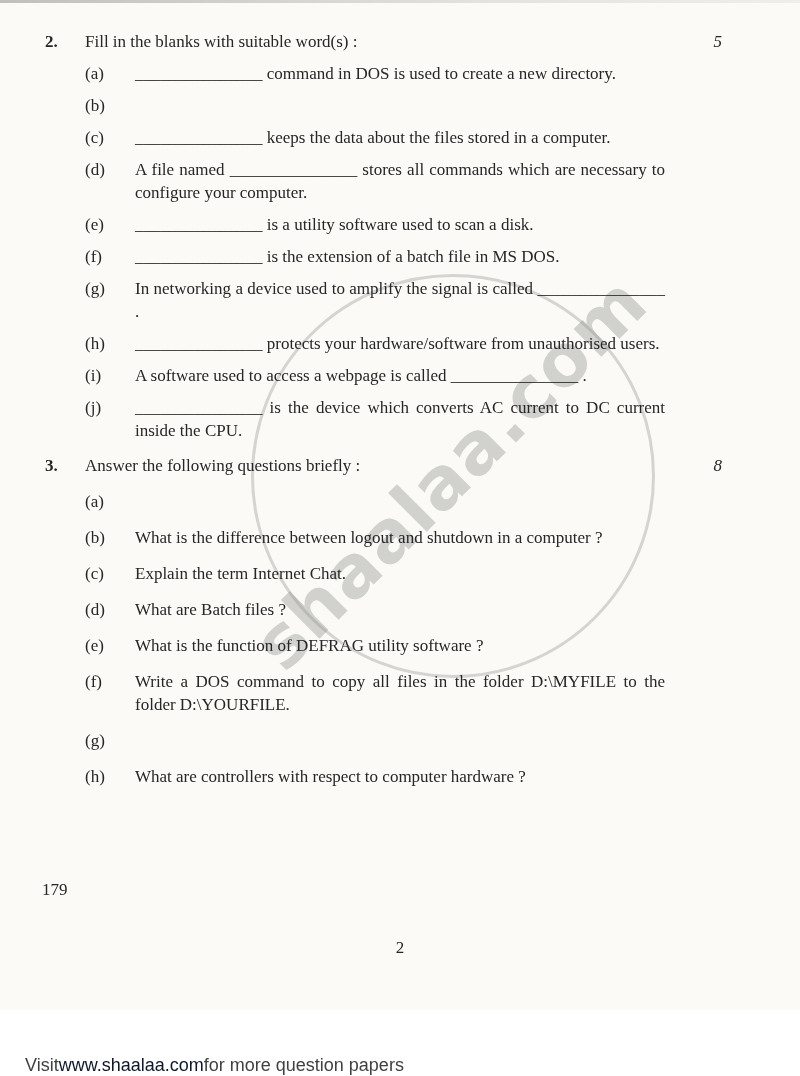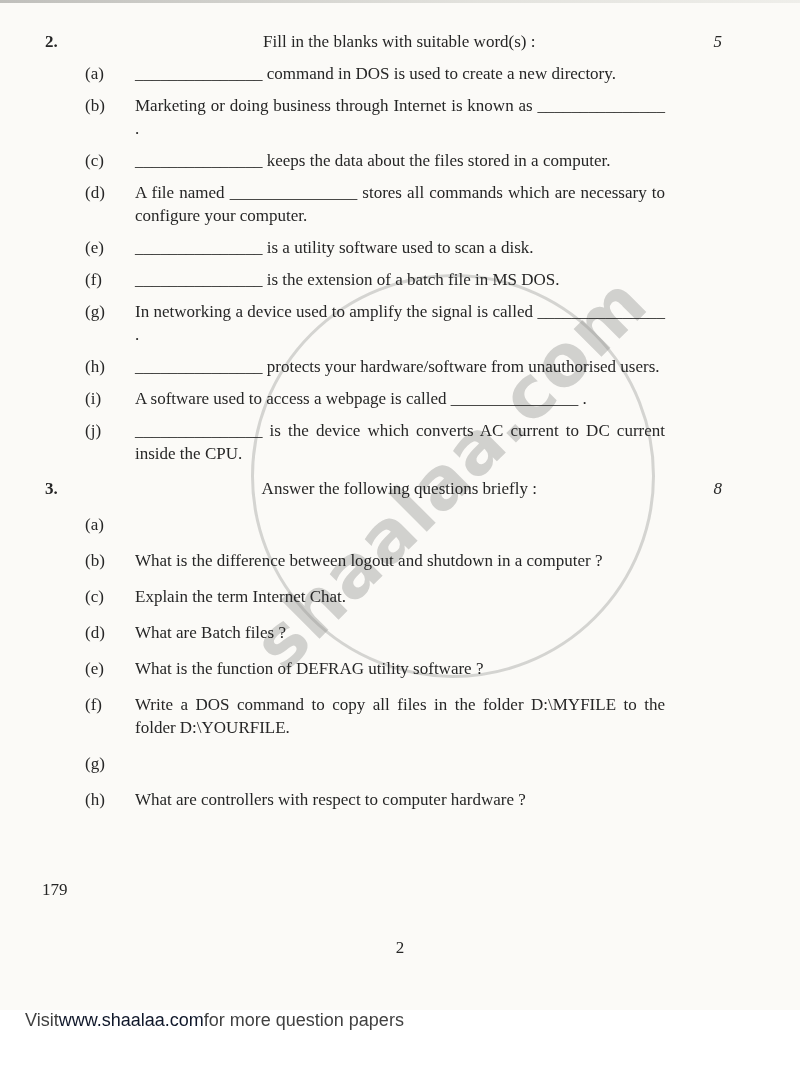--- a/index.html
+++ b/index.html
@@ -13,36 +13,36 @@
   .wm-circle{position:absolute;left:-199px;top:-199px;width:398px;height:398px;border-radius:50%;
              border:3px solid rgba(150,150,148,0.38);}
   .wm-text{position:absolute;left:0;top:0;transform:translate(-50%,-50%) rotate(-45deg);
            font-family:"DejaVu Sans", sans-serif;font-weight:600;font-size:72px;letter-spacing:1px;
            color:rgba(148,148,146,0.40);white-space:nowrap;}
   
   .content{position:relative;z-index:1;margin:0 78px 0 45px;padding-top:30px;
            font-size:17px;line-height:23px;}
   .q-head{display:flex;align-items:baseline;margin-bottom:9px;}
   .q-num{width:40px;flex:none;font-weight:bold;}
-  .q-title{flex:1;text-align:center;}
+  .q-title{flex:1;}
   .q-marks{flex:none;font-style:italic;font-size:17px;}
   .items{margin-left:40px;}
   .item{display:flex;align-items:baseline;}
   .q2 .item{margin-bottom:9px;}
   .q3 .item{margin-bottom:13px;}
   .q3{margin-top:12px;}
   .q3 .q-head{margin-bottom:13px;}
   .item-label{width:50px;flex:none;}
   .item-text{width:530px;flex:none;text-align:justify;}
   
   .sheet-code{position:absolute;left:42px;top:880px;z-index:1;font-size:17px;text-align:center;}
   .page-num{position:absolute;left:0;right:0;top:938px;z-index:1;text-align:center;font-size:17px;}
   
   .site-bar{position:absolute;left:0;right:0;bottom:0;height:66px;background:#ffffff;
-            display:flex;align-items:flex-start;padding-left:25px;box-sizing:border-box;
+            display:flex;align-items:flex-end;padding-left:25px;box-sizing:border-box;
             font-family:"Liberation Sans", sans-serif;font-size:18px;color:#414141;}
   .site-link{color:#0f172a;}
 </style>
 </head>
 <body>
 
 <div class="page">
   <div class="paper">
     <div class="scan-edge"></div>
 
@@ -59,21 +59,20 @@
           <span class="q-title">Fill in the blanks with suitable word(s) :</span>
           <span class="q-marks">5</span>
         </div>
         <div class="items">
           <div class="item">
             <span class="item-label">(a)</span>
             <span class="item-text">_______________ command in DOS is used to create a new directory.</span>
           </div>
           <div class="item">
             <span class="item-label">(b)</span>
-            <span class="item-text">Marketing or doing business through Internet is known as _______________ .</span>
           </div>
           <div class="item">
             <span class="item-label">(c)</span>
             <span class="item-text">_______________ keeps the data about the files stored in a computer.</span>
           </div>
           <div class="item">
             <span class="item-label">(d)</span>
             <span class="item-text">A file named _______________ stores all commands which are necessary to configure your computer.</span>
           </div>
           <div class="item">

